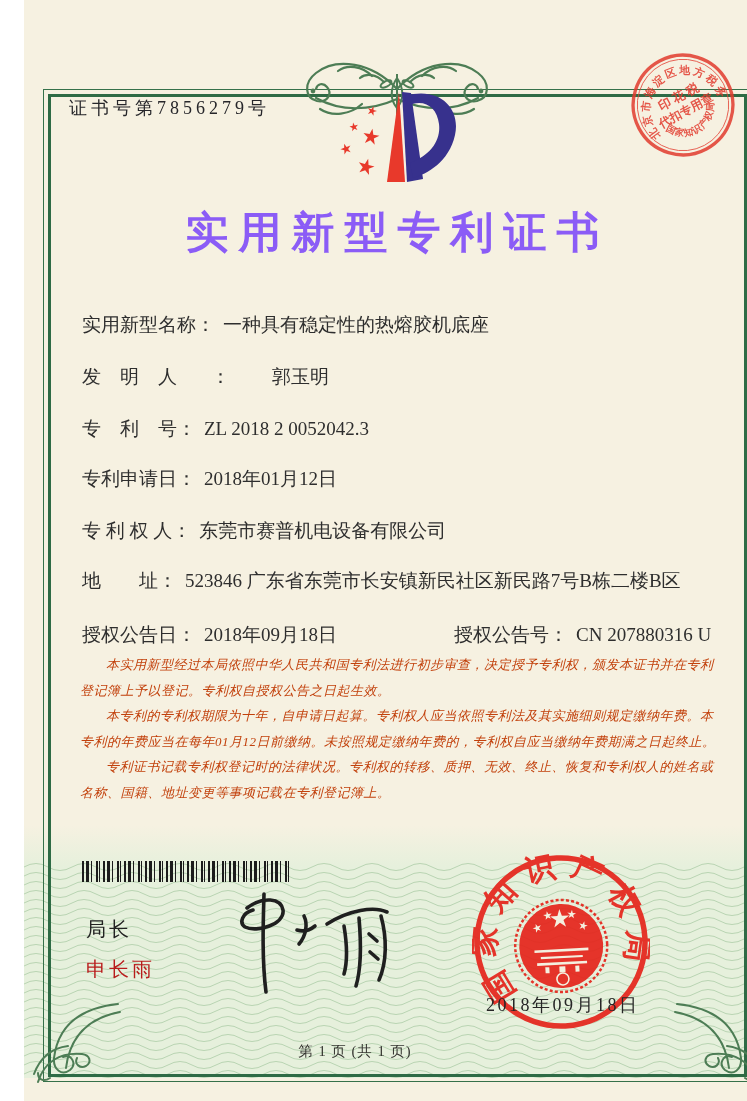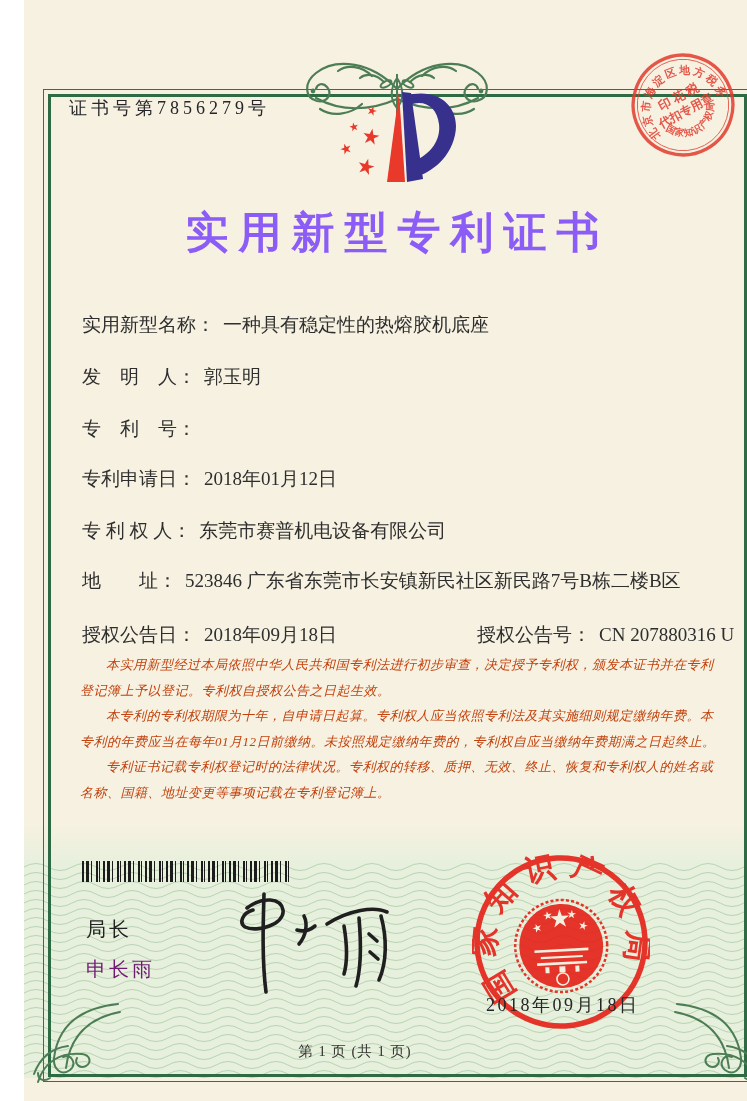--- a/index.html
+++ b/index.html
@@ -28,36 +28,36 @@
 
   #title{position:absolute;left:0;top:204px;width:747px;text-align:center;
     font-size:43px;font-weight:bold;letter-spacing:10px;color:#8b5cf6;}
 
   .frow{position:absolute;left:58px;display:flex;align-items:center;
     font-size:19px;color:#2e2e2e;}
   .flabel{white-space:pre;}
   .fcolon{margin:0 2px 0 0;}
   .fvalue{margin-left:6px;}
   #row-addr .fvalue{width:520px;line-height:26px;}
-  #row-grant2{left:453px;}
+  #row-grant2{left:430px;}
 
   #paras{position:absolute;left:56px;top:652px;width:636px;
     font-size:13px;line-height:25.5px;color:#c2410c;font-style:italic;}
   #paras p{margin:0;text-indent:2em;letter-spacing:.5px;}
 
   #barcode{position:absolute;left:58px;top:861px;width:210px;height:21px;
     background:repeating-linear-gradient(90deg,
       #1c1c1c 0 2px, transparent 2px 4px,
       #1c1c1c 4px 7px, transparent 7px 9px,
       #1c1c1c 9px 10px, transparent 10px 14px,
       #1c1c1c 14px 16px, transparent 16px 17px,
       #1c1c1c 17px 18px, transparent 18px 21px);}
 
   #director-title{position:absolute;left:62px;top:916px;font-size:20px;color:#222;letter-spacing:3px;}
-  #director-name{position:absolute;left:62px;top:956px;font-size:20px;color:#701a75;letter-spacing:3px;}
+  #director-name{position:absolute;left:62px;top:956px;font-size:20px;color:#b91c1c;letter-spacing:3px;}
   #signature{position:absolute;left:185px;top:886px;}
 
   #seal{position:absolute;left:448px;top:853px;opacity:.93;}
   #seal-date{position:absolute;left:462px;top:993px;font-size:18px;color:#262626;letter-spacing:2.5px;}
 
   #page-footer{position:absolute;left:0;top:1042px;width:662px;text-align:center;
     font-size:14.5px;color:#33332f;letter-spacing:1px;}
 
   svg{display:block;}
 </style>
@@ -179,28 +179,29 @@
     </g>
   </svg>
 
   <div id="title">实用新型专利证书</div>
 
   <div class="frow" style="top:312px;">
     <span class="flabel">实用新型名称</span>
       <span class="fcolon">：</span>
     <span class="fvalue">一种具有稳定性的热熔胶机底座</span>
   </div>
-  <div class="frow" style="top:364px;">
+  <div class="frow" style="top:364px;gap:34px;">
     <span class="flabel">发　明　人</span>
       <span class="fcolon">：</span>
     <span class="fvalue">郭玉明</span>
   </div>
   <div class="frow" style="top:416px;">
     <span class="flabel">专　利　号</span>
       <span class="fcolon">：</span>
+    <span class="fvalue">ZL 2018 2 0052042.3</span>
   </div>
   <div class="frow" style="top:466px;">
     <span class="flabel">专利申请日</span>
       <span class="fcolon">：</span>
     <span class="fvalue">2018年01月12日</span>
   </div>
   <div class="frow" style="top:518px;">
     <span class="flabel">专 利 权 人</span>
       <span class="fcolon">：</span>
     <span class="fvalue">东莞市赛普机电设备有限公司</span>

